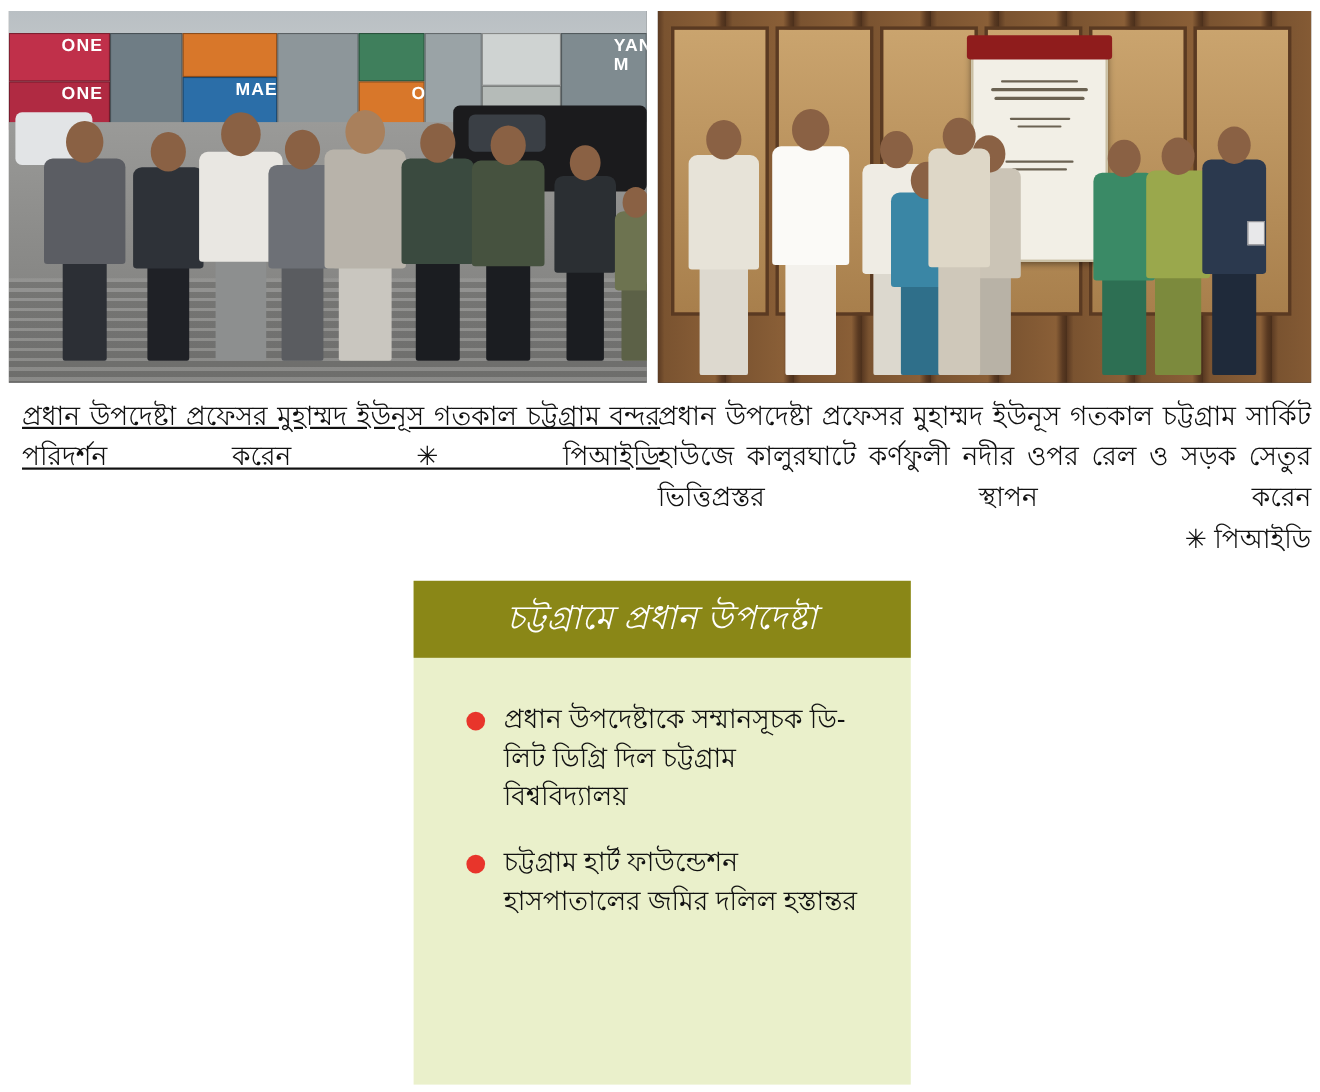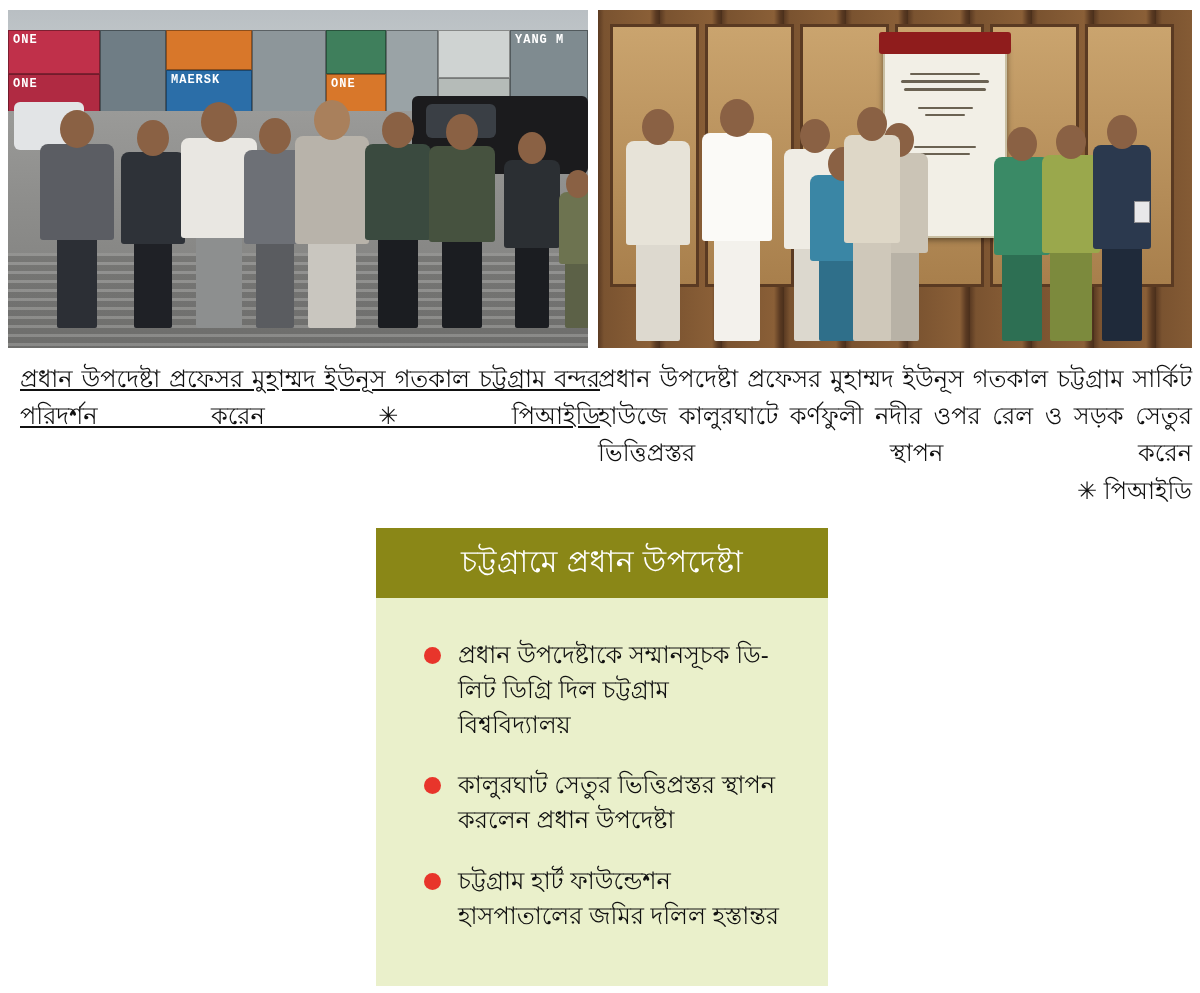--- a/index.html
+++ b/index.html
@@ -55,25 +55,26 @@
     position: absolute;
     left: 0; top: 6%; width: 100%; height: 26%;
   }
   .ctr {
     position: absolute;
     border: 1px solid rgba(0,0,0,.35);
     box-sizing: border-box;
   }
   .ctr-label {
     color: #fff;
-    font-size: 12px;
+    font-size: 16px;
     font-weight: bold;
     letter-spacing: 1px;
     padding: 2px 4px;
-    font-family: Liberation Mono, monospace;
+    font-family: Liberation Sans, sans-serif;
+    margin-left: 43px;
   }
   .ground {
     position: absolute;
     left: 0; top: 30%; width: 100%; height: 70%;
     background: linear-gradient(#9a9a98 0%, #8d8d8b 40%, #7c7c7a 100%);
   }
   .ground-lines {
     position: absolute;
     left: 0; top: 72%; width: 100%; height: 28%;
     background: repeating-linear-gradient(
@@ -191,20 +192,21 @@
     width: 452px;
     height: 458px;
     background: #eaf0cb;
   }
   .box-header {
     height: 70px;
     background: #8a8717;
     display: flex;
     align-items: center;
     justify-content: center;
+    font-style: italic;
   }
   .box-title {
     color: #ffffff;
     font-size: 30px;
     font-family: "Liberation Sans", sans-serif;
     letter-spacing: .5px;
   }
   .box-list {
     list-style: none;
     margin: 16px;
@@ -397,20 +399,16 @@
   <div class="box-header">
     <div class="box-title">চট্টগ্রামে প্রধান উপদেষ্টা</div>
   </div>
   <ul class="box-list">
     <li class="box-item">
       <span class="bullet"></span>
       <span>প্রধান উপদেষ্টাকে সম্মানসূচক ডি-লিট ডিগ্রি দিল চট্টগ্রাম বিশ্ববিদ্যালয়</span>
     </li>
     <li class="box-item">
       <span class="bullet"></span>
-      <span>কালুরঘাট সেতুর ভিত্তিপ্রস্তর স্থাপন করলেন প্রধান উপদেষ্টা</span>
-    </li>
-    <li class="box-item">
-      <span class="bullet"></span>
       <span>চট্টগ্রাম হার্ট ফাউন্ডেশন হাসপাতালের জমির দলিল হস্তান্তর</span>
     </li>
   </ul>
 </div>
 
 </body></html>

